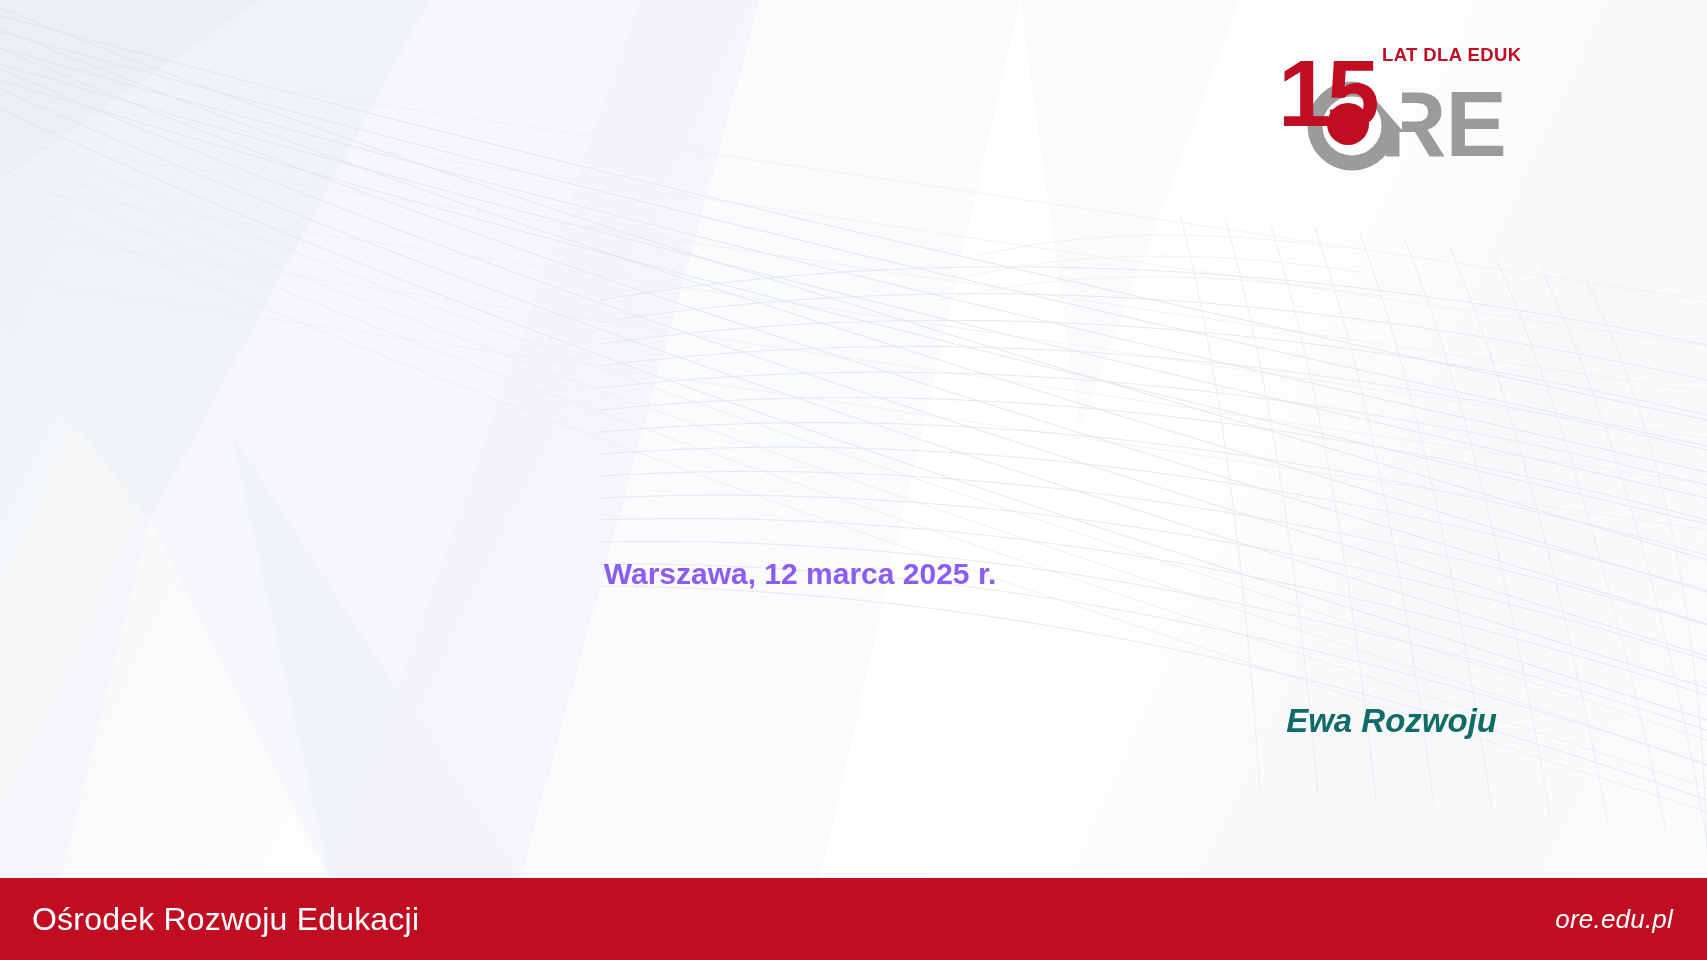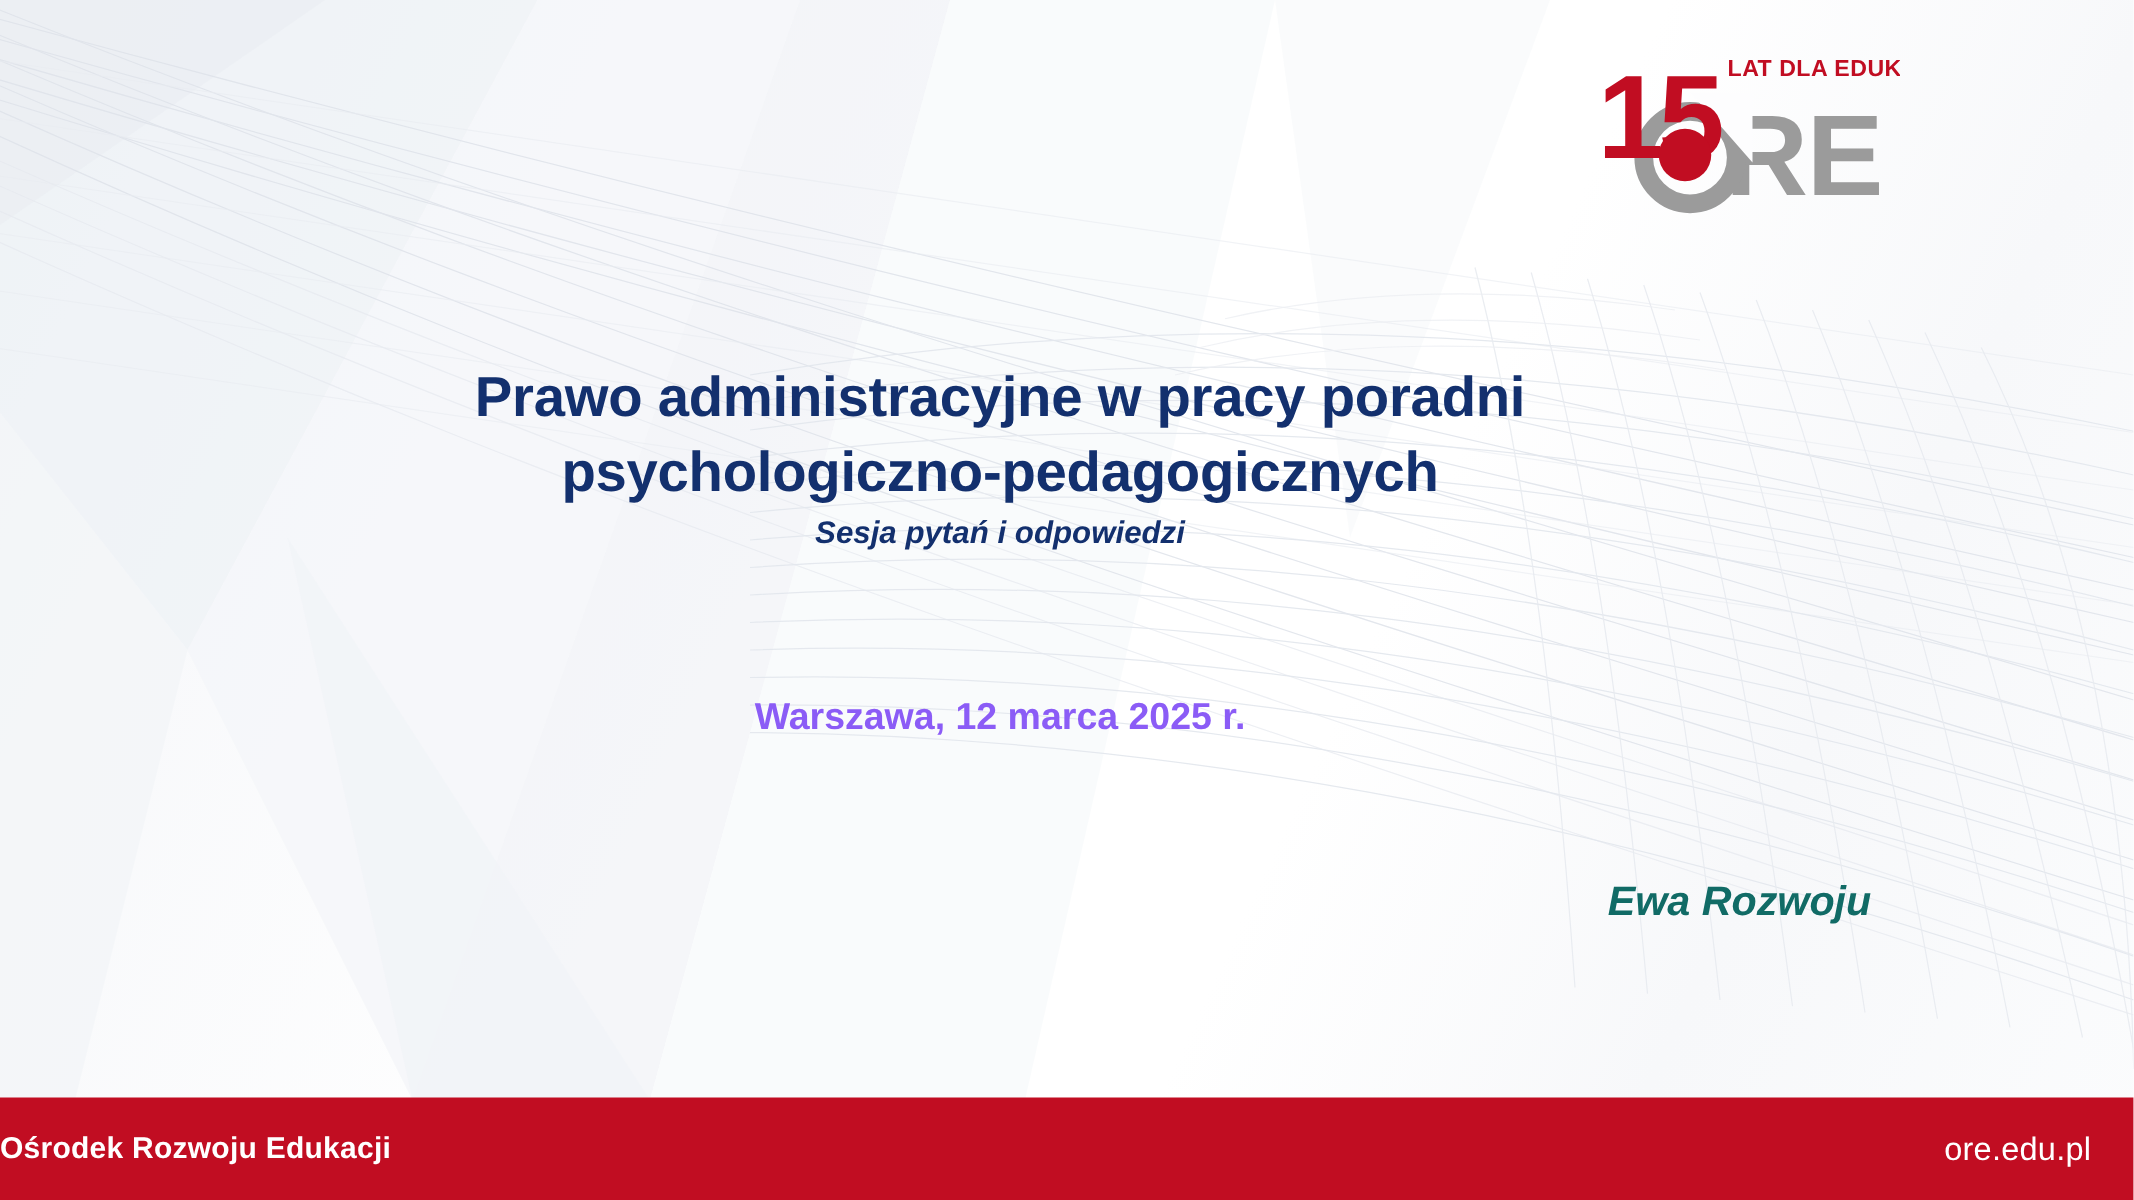--- a/index.html
+++ b/index.html
@@ -102,30 +102,32 @@
     bottom: 0;
     width: 100%;
     height: 82px;
     background: #c10d22;
     display: flex;
     align-items: center;
     justify-content: space-between;
   }
   .footer-org {
     color: #ffffff;
-    font-size: 24px;
-    font-weight: bold;
+    font-size: 32px;
+    font-weight: normal;
     letter-spacing: 0.2px;
+    margin-left: 32px;
   }
   .footer-url {
     color: #ffffff;
     font-size: 26px;
     font-weight: normal;
     letter-spacing: 0.2px;
     margin-right: 34px;
+    font-style: italic;
   }
 </style>
 </head>
 <body>
 
 <div id="slide">
 
   <div class="bg-layer bg-base"></div>
 
   <svg class="bg-layer facets" viewBox="0 0 1707 960" preserveAspectRatio="none">
@@ -215,27 +217,20 @@
       <circle cx="82" cy="88" r="37" fill="none" stroke="#9b9b9b" stroke-width="15"></circle>
 
       <polygon points="82,36 132,36 132,92 104,60" fill="#fdfdfe"></polygon>
 
       <text x="8" y="88" font-family="'Liberation Sans', sans-serif" font-size="95" font-weight="bold" letter-spacing="-4" fill="#c10d22">15</text>
 
       <circle cx="78" cy="86" r="21" fill="#c10d22"></circle>
     </svg>
   </div>
 
-  <div class="title-block">
-    <h1 class="slide-title">
-      <span>Prawo administracyjne w pracy poradni</span><br>
-      <span>psychologiczno-pedagogicznych</span>
-    </h1>
-    <p class="slide-subtitle">Sesja pytań i odpowiedzi</p>
-  </div>
 
   <div class="event-line">Warszawa, 12 marca 2025 r.</div>
 
   <div class="author">Ewa Rozwoju</div>
 
   <div id="footer">
     <span class="footer-org">Ośrodek Rozwoju Edukacji</span>
     <span class="footer-url">ore.edu.pl</span>
   </div>
 

